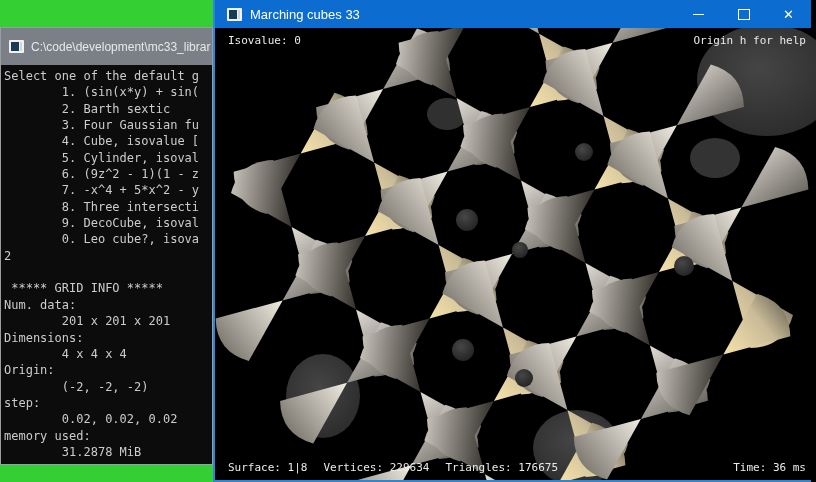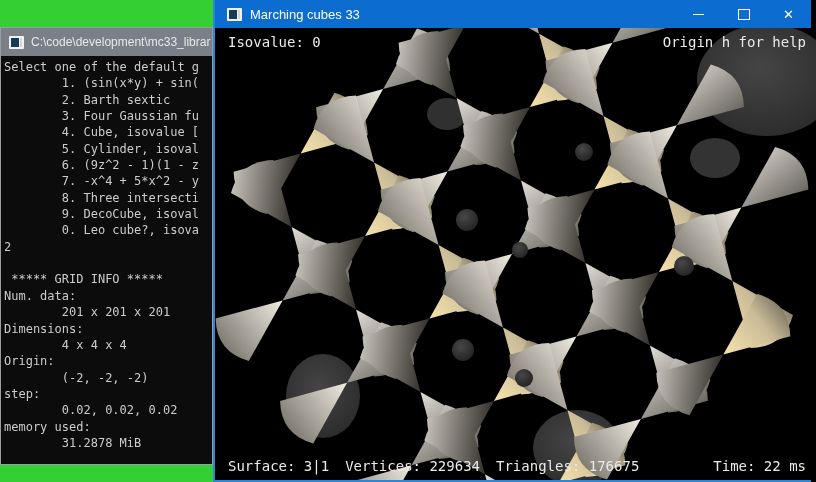--- a/index.html
+++ b/index.html
@@ -5,21 +5,21 @@
   html,body{margin:0;padding:0;}
   body{width:816px;height:482px;position:relative;overflow:hidden;background:#000;
        font-family:"Liberation Sans", sans-serif;}
 
   
   .bg-green{position:absolute;left:0;top:0;width:213px;height:482px;background:#33cf33;}
 
   
   .console-window{position:absolute;left:0;top:27px;width:213px;height:438px;
     background:#0c0c0c;border:1px solid #9a9da3;box-sizing:border-box;overflow:hidden;}
-  .console-titlebar{height:28px;background:#7b7f88;display:flex;align-items:center;
+  .console-titlebar{height:37px;background:#7b7f88;display:flex;align-items:center;
     padding-left:8px;gap:7px;}
   .console-title{color:#e8e8e8;font-size:12px;white-space:nowrap;}
   .win-mini-icon{width:15px;height:13px;background:#f2f2f2;border-radius:1px;
     display:inline-block;position:relative;flex:0 0 auto;}
   .win-mini-icon::before{content:"";position:absolute;left:2px;top:2px;right:5px;bottom:2px;
     background:#173a57;}
   .win-mini-icon::after{content:"";position:absolute;right:2px;top:2px;width:2px;bottom:2px;
     background:#cfd6dd;}
   .console-body{padding:3px 0 0 3px;font-family:"DejaVu Sans Mono", monospace;
     font-size:12px;line-height:16.35px;color:#cccccc;white-space:pre;}
@@ -34,21 +34,21 @@
   .mc-controls{display:flex;height:100%;}
   .ctl{width:45px;height:100%;display:flex;align-items:center;justify-content:center;
     color:#ffffff;cursor:default;}
   .ctl-min i{display:block;width:11px;height:1px;background:#ffffff;}
   .ctl-max i{display:block;width:10px;height:9px;border:1px solid #ffffff;}
   .ctl-close{font-size:13px;font-family:"DejaVu Sans", sans-serif;}
 
   .mc-client{position:relative;width:601px;height:452px;background:#000;overflow:hidden;}
   .mc-client svg{position:absolute;left:0;top:0;}
   .hud{position:absolute;z-index:2;font-family:"DejaVu Sans Mono", monospace;
-    font-size:14px;color:#eaeaea;white-space:pre;}
+    font-size:11px;color:#eaeaea;white-space:pre;}
   .hud-tl{left:13px;top:6px;}
   .hud-tr{right:10px;top:6px;}
   .hud-bl{left:13px;bottom:6px;}
   .hud-br{right:10px;bottom:6px;}
   .hud-bl span{margin-right:16px;}
   .hud-bl span:last-child{margin-right:0;}
 </style>
 </head>
 <body>
 
@@ -192,16 +192,16 @@
         </g>
         <circle cx="252" cy="192" r="11" fill="url(#sph)"></circle>
         <circle cx="248" cy="322" r="11" fill="url(#sph)"></circle>
         <circle cx="309" cy="350" r="9" fill="url(#sph)"></circle>
         <circle cx="369" cy="124" r="9" fill="url(#sph)"></circle>
         <circle cx="469" cy="238" r="10" fill="url(#sph)"></circle>
         <circle cx="305" cy="222" r="8" fill="url(#sph)"></circle>
       </svg>
     <div class="hud hud-tl">Isovalue: 0</div>
     <div class="hud hud-tr">Origin h for help</div>
-    <div class="hud hud-bl"><span>Surface: 3|1</span><span>Vertices: 229634</span><span>Triangles: 176675</span></div>
-    <div class="hud hud-br">Time: 22 ms</div>
+    <div class="hud hud-bl"><span>Surface: 1|8</span><span>Vertices: 229634</span><span>Triangles: 176675</span></div>
+    <div class="hud hud-br">Time: 36 ms</div>
   </div>
 </div>
 
 </body></html>

